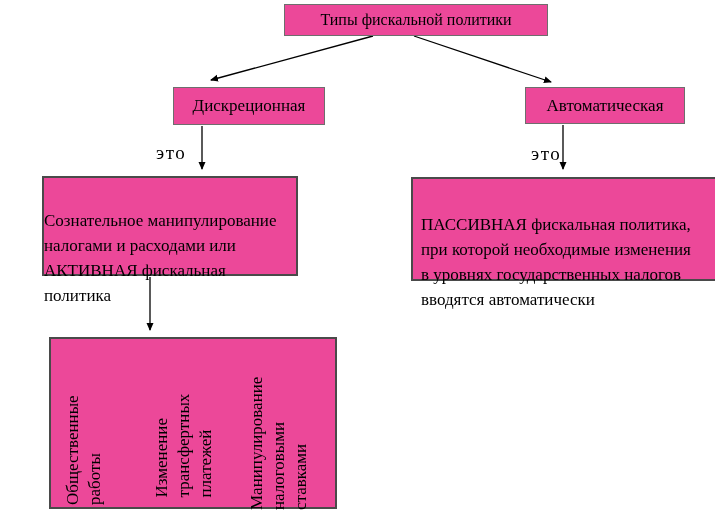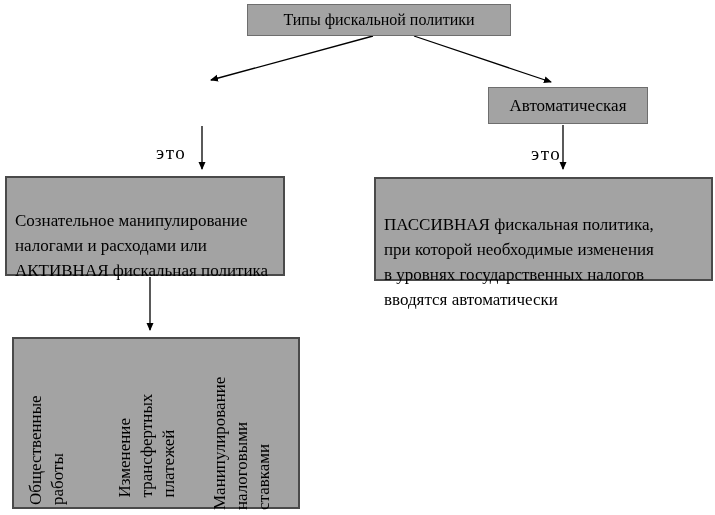--- a/index.html
+++ b/index.html
@@ -11,23 +11,24 @@
     position: relative;
     width: 715px;
     height: 515px;
     background: #ffffff;
     font-family: "Liberation Serif", "DejaVu Serif", serif;
     color: #000000;
     overflow: hidden;
   }
   .box {
     position: absolute;
-    background: #a3a3a3;
+    background: #ec4899;
     border: 1px solid #6e6e6e;
     box-sizing: border-box;
+    margin-left: 37px;
   }
   .box-dark {
     border: 2px solid #4a4a4a;
   }
   .center-text {
     display: flex;
     align-items: center;
     justify-content: center;
     text-align: center;
   }
@@ -37,22 +38,22 @@
   }
   #discretionary-box {
     left: 136px; top: 87px; width: 152px; height: 38px;
     font-size: 17px;
   }
   #automatic-box {
     left: 488px; top: 87px; width: 160px; height: 37px;
     font-size: 17px;
   }
   #discretionary-desc-box {
-    left: 5px; top: 176px; width: 280px; height: 100px;
-    padding: 5px 8px;
+    left: 5px; top: 176px; width: 256px; height: 100px;
+    padding: 5px 0;
     font-size: 17px;
     line-height: 25px;
     white-space: pre-line;
   }
   #automatic-desc-box {
     left: 374px; top: 177px; width: 339px; height: 104px;
     padding: 8px 8px;
     font-size: 17px;
     line-height: 25px;
     white-space: pre-line;
@@ -108,20 +109,23 @@
     <line x1="414" y1="36" x2="551" y2="82" stroke="#000000" stroke-width="1.3" marker-end="url(#ah)"></line>
     <line x1="202" y1="126" x2="202" y2="169" stroke="#000000" stroke-width="1.3" marker-end="url(#ah)"></line>
     <line x1="563" y1="125" x2="563" y2="169" stroke="#000000" stroke-width="1.3" marker-end="url(#ah)"></line>
     <line x1="150" y1="277" x2="150" y2="330" stroke="#000000" stroke-width="1.3" marker-end="url(#ah)"></line>
   </svg>
 
   <div id="root-box" class="box center-text">
     <span>Типы фискальной политики</span>
   </div>
 
+  <div id="discretionary-box" class="box center-text">
+    <span>Дискреционная</span>
+  </div>
 
   <div id="automatic-box" class="box center-text">
     <span>Автоматическая</span>
   </div>
 
   <div id="eto-left" class="connector-label">это</div>
 
   <div id="eto-right" class="connector-label">это</div>
 
   <div id="discretionary-desc-box" class="box box-dark">

